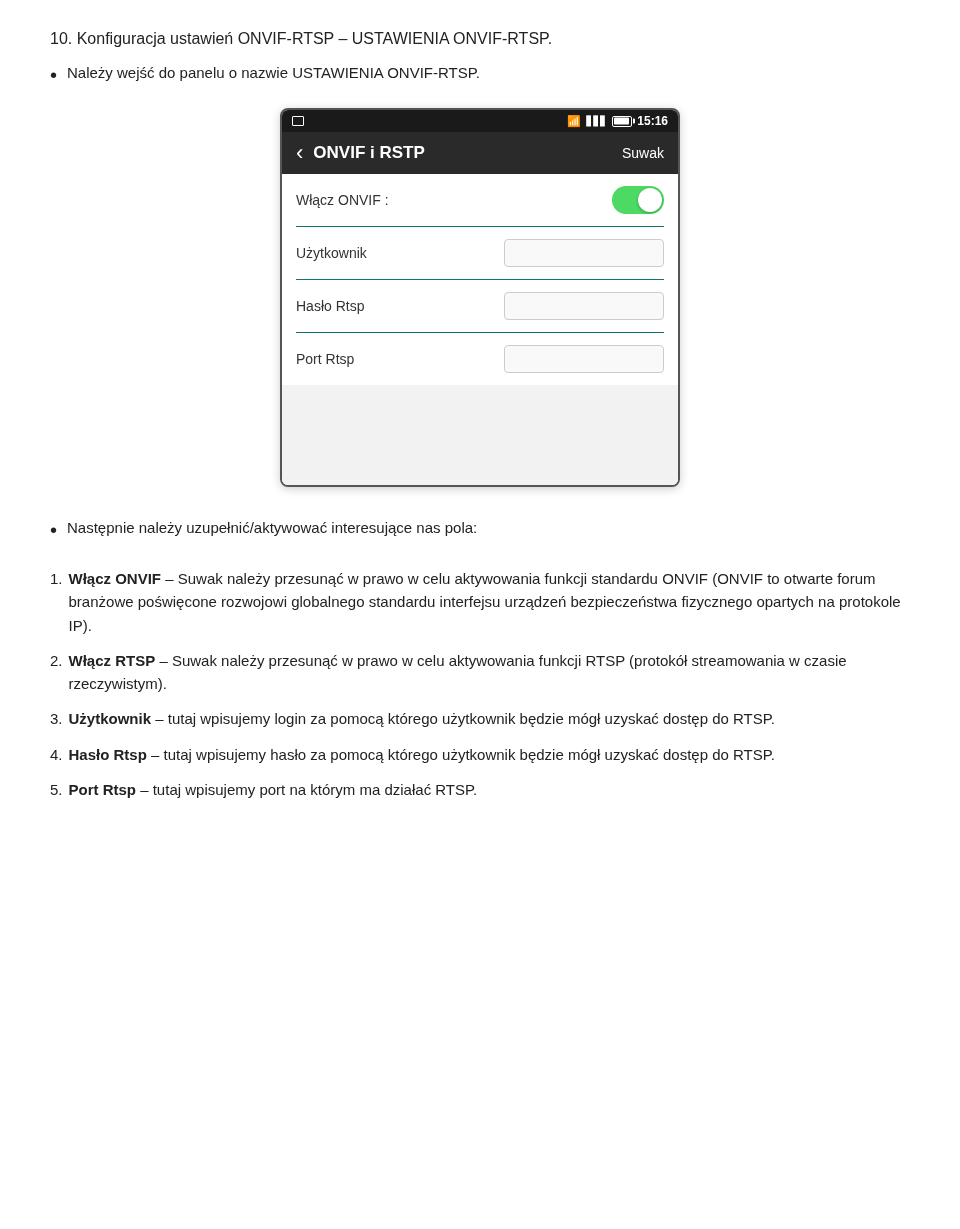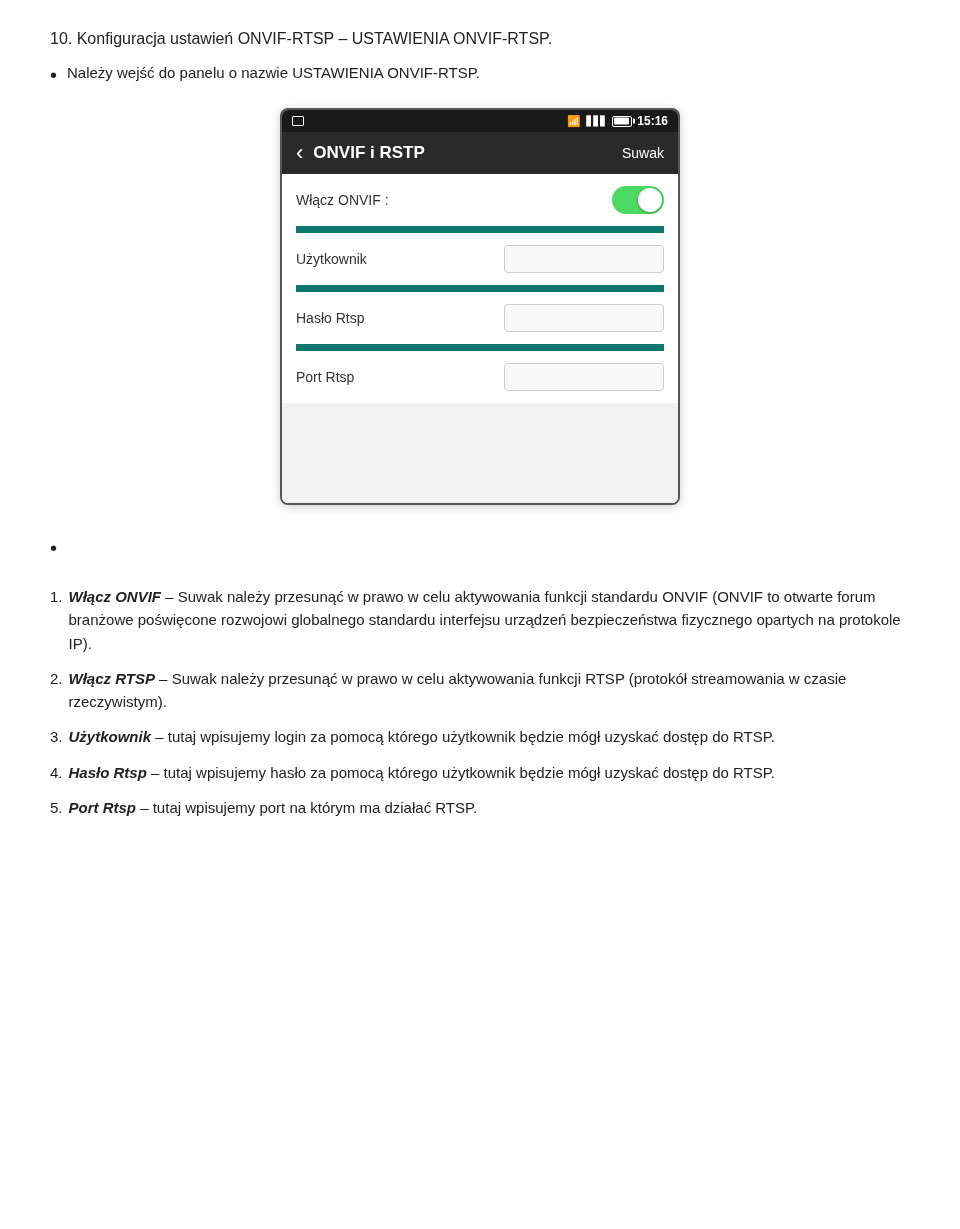--- a/index.html
+++ b/index.html
@@ -116,21 +116,21 @@
       background: #fff;
       margin: 0;
       padding: 0 14px;
     }
 
     .setting-row {
       display: flex;
       align-items: center;
       justify-content: space-between;
       padding: 12px 0;
-      border-bottom: 7px solid #0f766e;
+      border-bottom: 1px solid #0f766e;
     }
 
     .setting-row:last-child {
       border-bottom: none;
     }
 
     .setting-label {
       font-size: 14px;
       color: #333;
     }
@@ -183,21 +183,20 @@
       margin-right: 6px;
       font-size: 15px;
     }
 
     .num-text {
       font-size: 15px;
     }
 
     .bold-term {
       font-weight: bold;
-      font-style: italic;
     }
     .battery-icon {
       display: inline-block;
       width: 20px;
       height: 11px;
       border: 1.5px solid #fff;
       border-radius: 2px;
       position: relative;
       vertical-align: middle;
     }
@@ -293,20 +292,21 @@
       </div>
 
       <div style="height: 100px; background: #f2f2f2;"></div>
     </div>
 
   </div>
 </div>
 
 <div class="bullet-item">
   <span class="bullet-dot">•</span>
+  <span class="bullet-text">Następnie należy uzupełnić/aktywować interesujące nas pola:</span>
 </div>
 
 <div class="numbered-section">
 
   <div class="num-item">
     <span class="num-label">1.</span>
     <span class="num-text">
       <span class="bold-term">Włącz ONVIF</span>
       <span> – </span>
       <span>Suwak należy przesunąć w prawo w celu aktywowania funkcji standardu ONVIF (ONVIF to otwarte forum branżowe poświęcone rozwojowi globalnego standardu interfejsu urządzeń bezpieczeństwa fizycznego opartych na protokole IP).</span>

